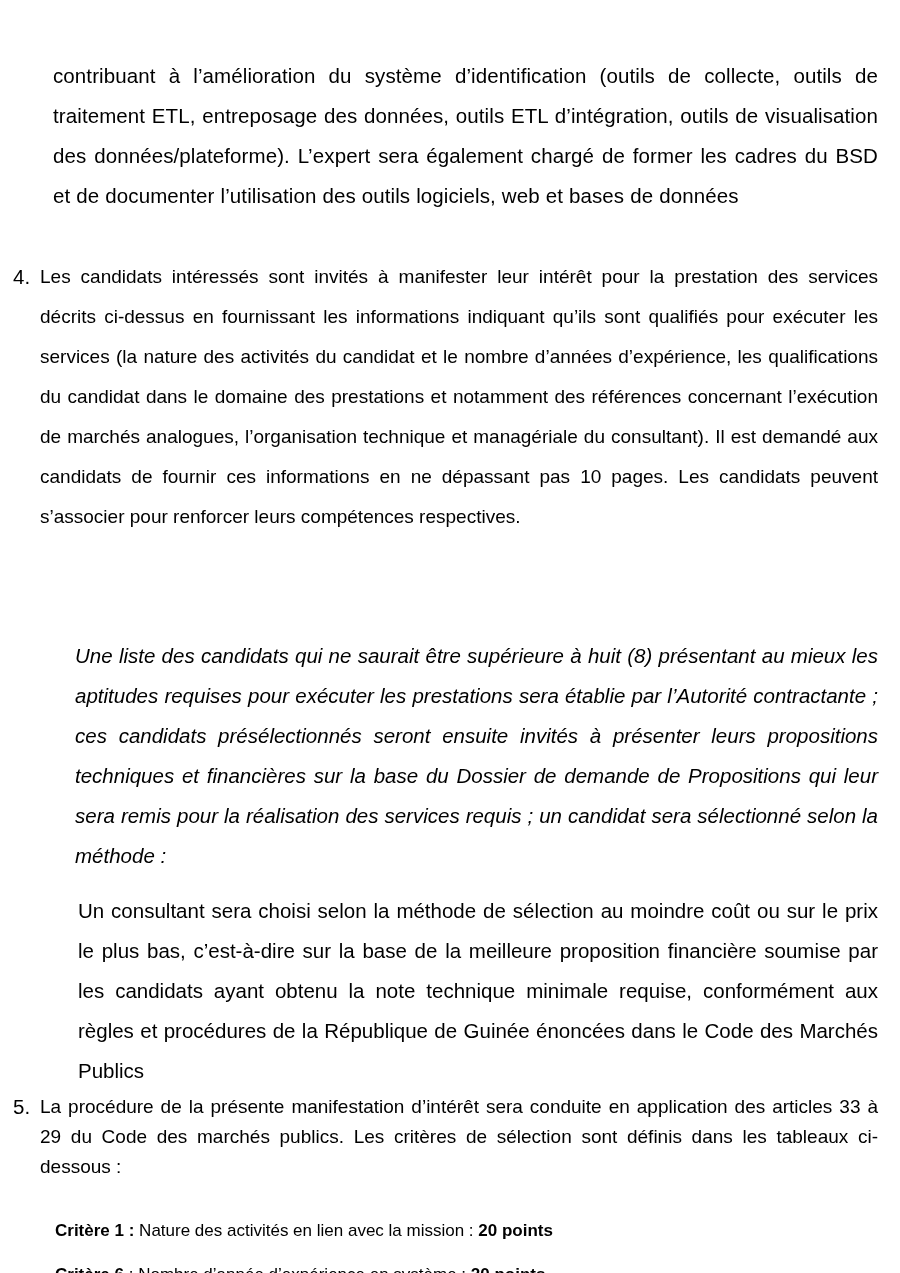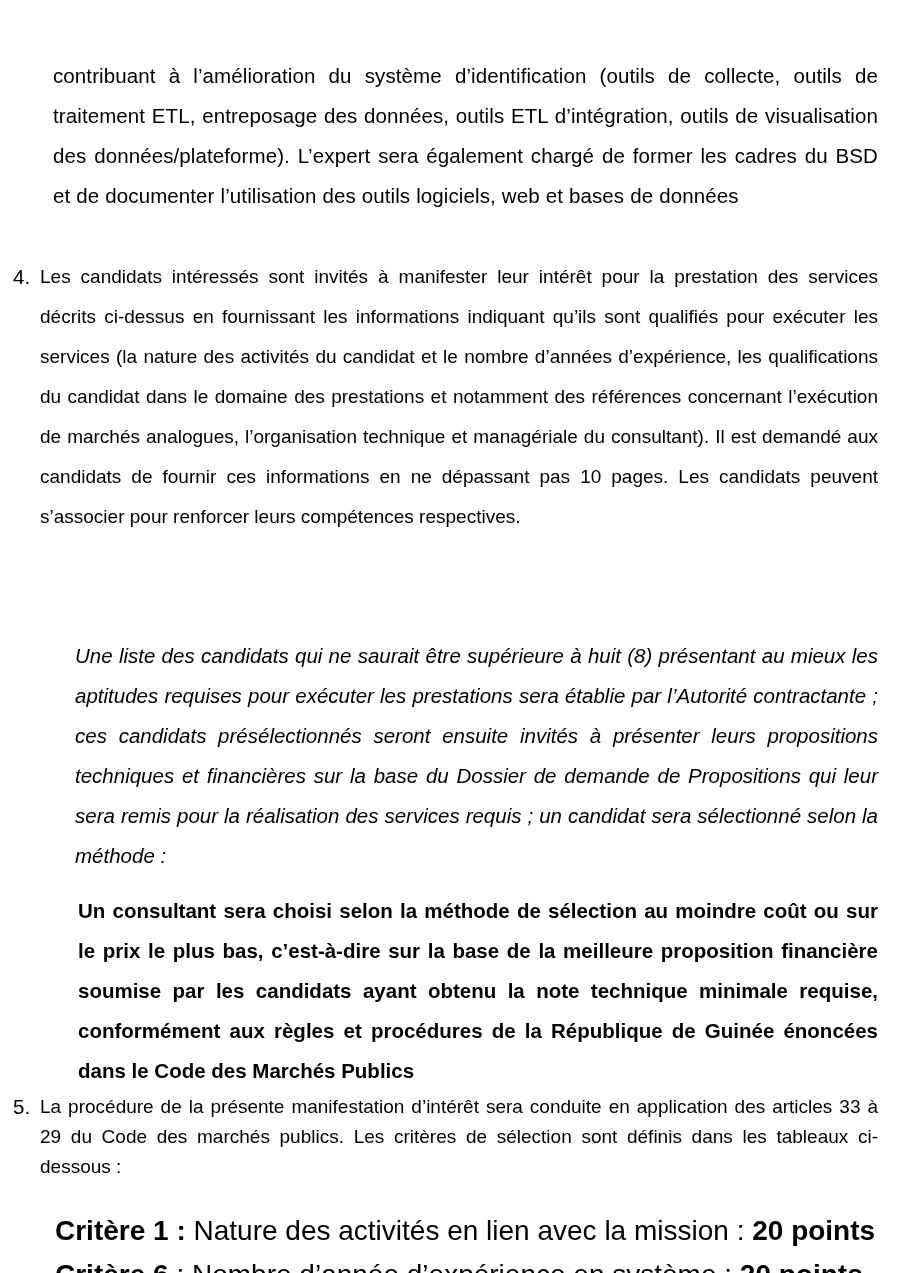--- a/index.html
+++ b/index.html
@@ -77,21 +77,21 @@
     font-size: 20.5px;
     line-height: 40px;
     text-align: justify;
     text-justify: inter-word;
   }
 
   
   .criterion {
     position: absolute;
     left: 55px;
-    font-size: 28px;
+    font-size: 17px;
     line-height: 30px;
     white-space: nowrap;
   }
 
   .criterion b {
     font-weight: 700;
   }
 
   
   .para :last-child,
@@ -110,21 +110,21 @@
 
   <div class="block list-item" style="left: 0px; top: 221px; width: 878px;">
     <div class="list-marker">4.</div>
     <div class="list-body">Les candidats intéressés sont invités à manifester leur intérêt pour la prestation des services décrits ci-dessus en fournissant les informations indiquant qu’ils sont qualifiés pour exécuter les services (la nature des activités du candidat et le nombre d’années d’expérience, les qualifications du candidat dans le domaine des prestations et notamment des références concernant l’exécution de marchés analogues, l’organisation technique et managériale du consultant). Il est demandé aux candidats de fournir ces informations en ne dépassant pas 10 pages. Les candidats peuvent s’associer pour renforcer leurs compétences respectives.</div>
   </div>
 
   <div class="block sub-para" style="left: 75px; top: 600px; width: 803px; font-style: italic;">
     <span>Une liste des candidats qui ne saurait être supérieure à huit (8) présentant au mieux les aptitudes requises pour exécuter les prestations sera établie par l’Autorité contractante ; ces candidats présélectionnés seront ensuite invités à présenter leurs propositions techniques et financières sur la base du Dossier de demande de Propositions qui leur sera remis pour la réalisation des services requis ; un candidat sera sélectionné selon la méthode :</span>
   </div>
 
-  <div class="block sub-para" style="left: 78px; top: 855px; width: 800px; font-weight: bold;">
+  <div class="block sub-para" style="left: 78px; top: 855px; width: 800px;">
     <span>Un consultant sera choisi selon la méthode de sélection au moindre coût ou sur le prix le plus bas, c’est-à-dire sur la base de la meilleure proposition financière soumise par les candidats ayant obtenu la note technique minimale requise, conformément aux règles et procédures de la République de Guinée énoncées dans le Code des Marchés Publics</span>
   </div>
 
   <div class="block list-item list-item-tight" style="left: 0px; top: 1056px; width: 878px;">
     <div class="list-marker">5.</div>
     <div class="list-body">La procédure de la présente manifestation d’intérêt sera conduite en application des articles 33 à 29 du Code des marchés publics. Les critères de sélection sont définis dans les tableaux ci-dessous :</div>
   </div>
 
   <div class="criterion" style="top: 1180px;">
     <b>Critère 1 :</b><span>&nbsp;</span><span>Nature des activités en lien avec la mission :</span><span>&nbsp;</span><b>20 points</b>

